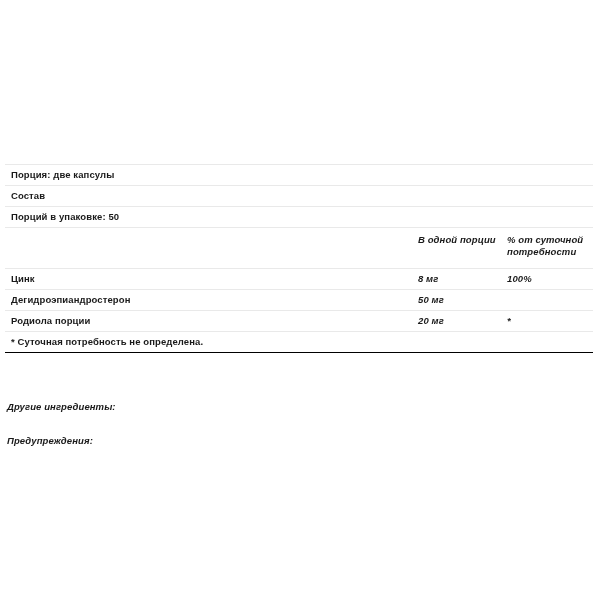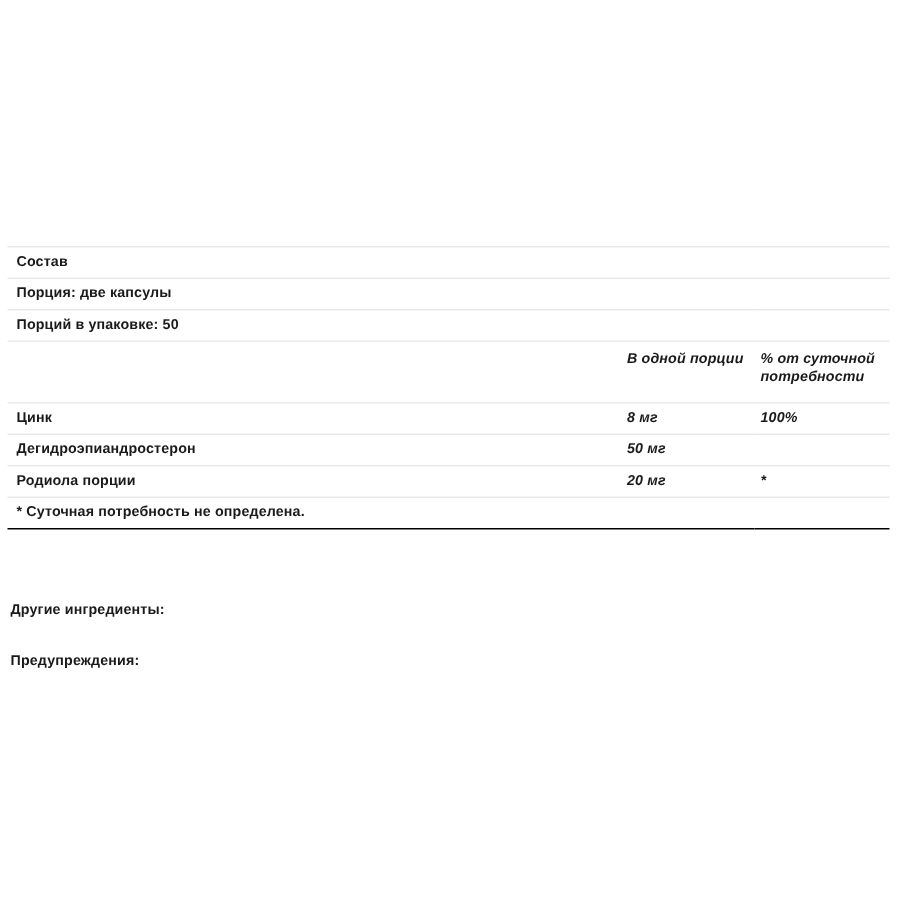--- a/index.html
+++ b/index.html
@@ -47,40 +47,41 @@
     col.c1 { width: 409px; }
     col.c2 { width: 89px; }
     col.c3 { width: 90px; }
     td.c2, td.c3 { padding-left: 4px; font-style: italic; }
     .extra {
       position: absolute;
       left: 7px;
       font-size: 9.5px;
       font-weight: bold;
       letter-spacing: 0.1px;
+      font-style: italic;
     }
     .extra.other { top: 401px; }
     .extra.warn { top: 407px; margin-top: 28px; }
   </style>
 </head>
 <body>
 
 <div class="composition">
   <table>
     <colgroup>
         <col class="c1">
         <col class="c2">
         <col class="c3">
       </colgroup>
     <tbody>
         <tr>
-      <td colspan="3">Состав</td>
+      <td colspan="3">Порция: две капсулы</td>
     </tr>
     <tr>
-      <td colspan="3">Порция: две капсулы</td>
+      <td colspan="3">Состав</td>
     </tr>
     <tr>
       <td colspan="3">Порций в упаковке: 50</td>
     </tr>
     <tr class="col-header">
       <td></td>
       <td class="c2">В одной порции</td>
       <td class="c3">% от суточной потребности</td>
     </tr>
     <tr>

